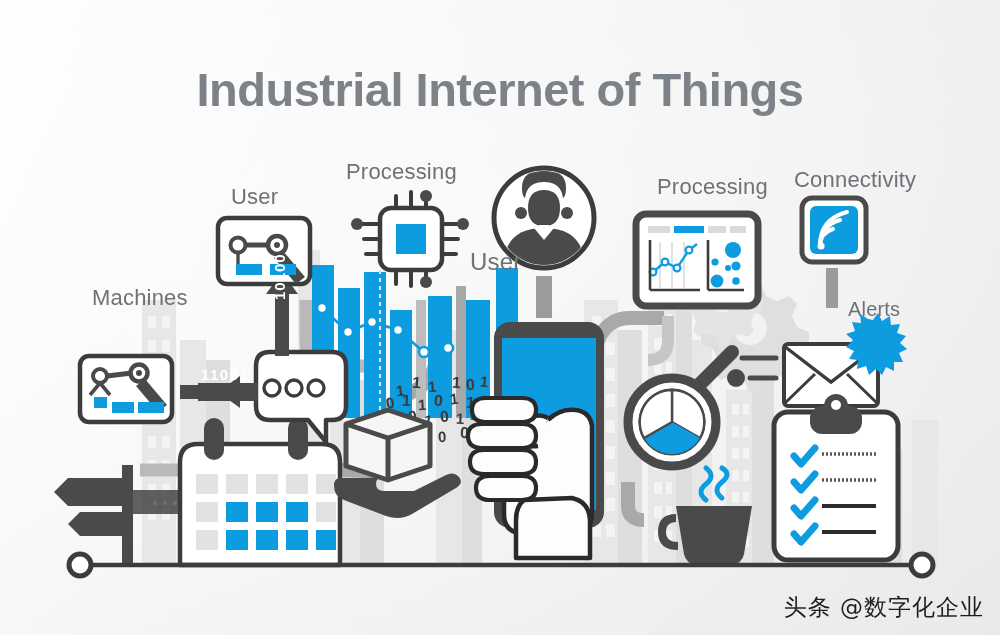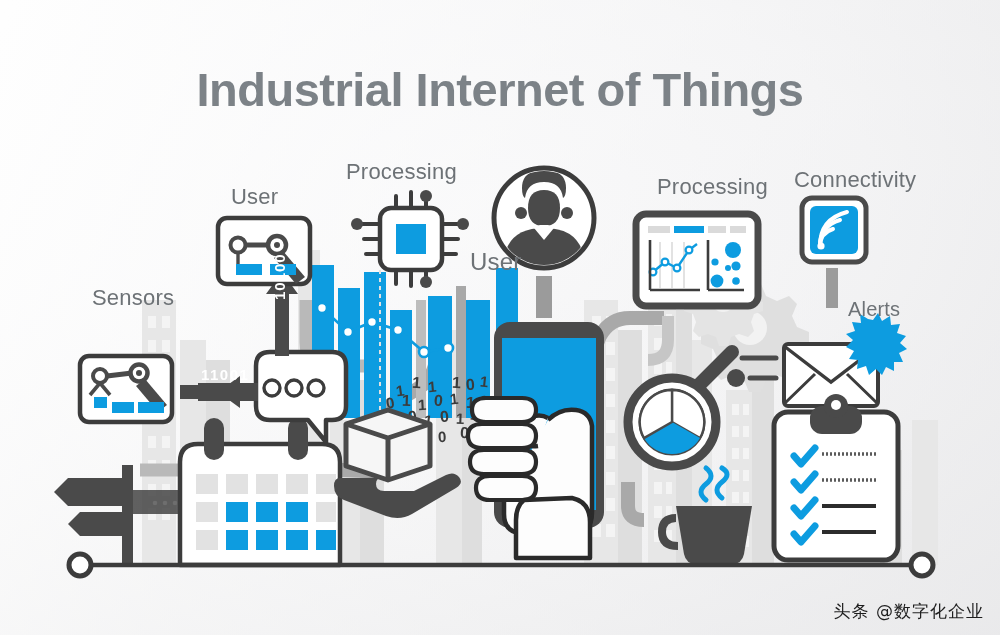--- a/index.html
+++ b/index.html
@@ -19,21 +19,21 @@
   .lbl{
     position:absolute;color:#6d7276;font-weight:400;
     letter-spacing:.2px;white-space:nowrap;line-height:1.12;
   }
   #title{
     position:absolute;left:0;right:0;top:62px;text-align:center;
     font-size:47px;font-weight:700;color:#7c8287;letter-spacing:-.5px;
     font-family:"Liberation Sans","DejaVu Sans",sans-serif;
   }
   #watermark{
-    position:absolute;right:16px;bottom:12px;color:#1e1e1e;font-size:17px;
+    position:absolute;right:16px;bottom:12px;color:#1e1e1e;font-size:23px;
     letter-spacing:1px;font-family:"DejaVu Sans",sans-serif;text-align:right;
   }
 </style>
 </head>
 <body>
 
 <div id="stage">
 
   <svg class="layer" width="1000" height="635" viewBox="0 0 1000 635">
     <g fill="#e7e7e7">
@@ -460,21 +460,21 @@
     </g>
 
     <g>
       <line x1="74" y1="565" x2="928" y2="565" stroke="#3c3c3c" stroke-width="4.5"></line>
       <circle cx="80" cy="565" r="11" fill="#ffffff" stroke="#3c3c3c" stroke-width="5"></circle>
       <circle cx="922" cy="565" r="11" fill="#ffffff" stroke="#3c3c3c" stroke-width="5"></circle>
     </g>
   </svg>
 
   <div class="lbl" style="left:92px;top:286px;font-size:22px;">
-    <span>Sensors</span><br>
+    <span>Machines</span><br>
   </div>
   <div class="lbl" style="left:231px;top:185px;font-size:22px;">User</div>
   <div class="lbl" style="left:346px;top:160px;font-size:22px;">Processing</div>
   <div class="lbl" style="left:470px;top:249px;font-size:24px;">User</div>
   <div class="lbl" style="left:657px;top:175px;font-size:22px;">Processing</div>
   <div class="lbl" style="left:794px;top:168px;font-size:22px;">Connectivity</div>
   <div class="lbl" style="left:848px;top:298px;font-size:20px;">Alerts</div>
 
   <div class="lbl" style="left:272px;top:300px;font-size:15px;font-weight:700;color:#ffffff;
               transform:rotate(-90deg);transform-origin:left top;letter-spacing:1px;">10100</div>

